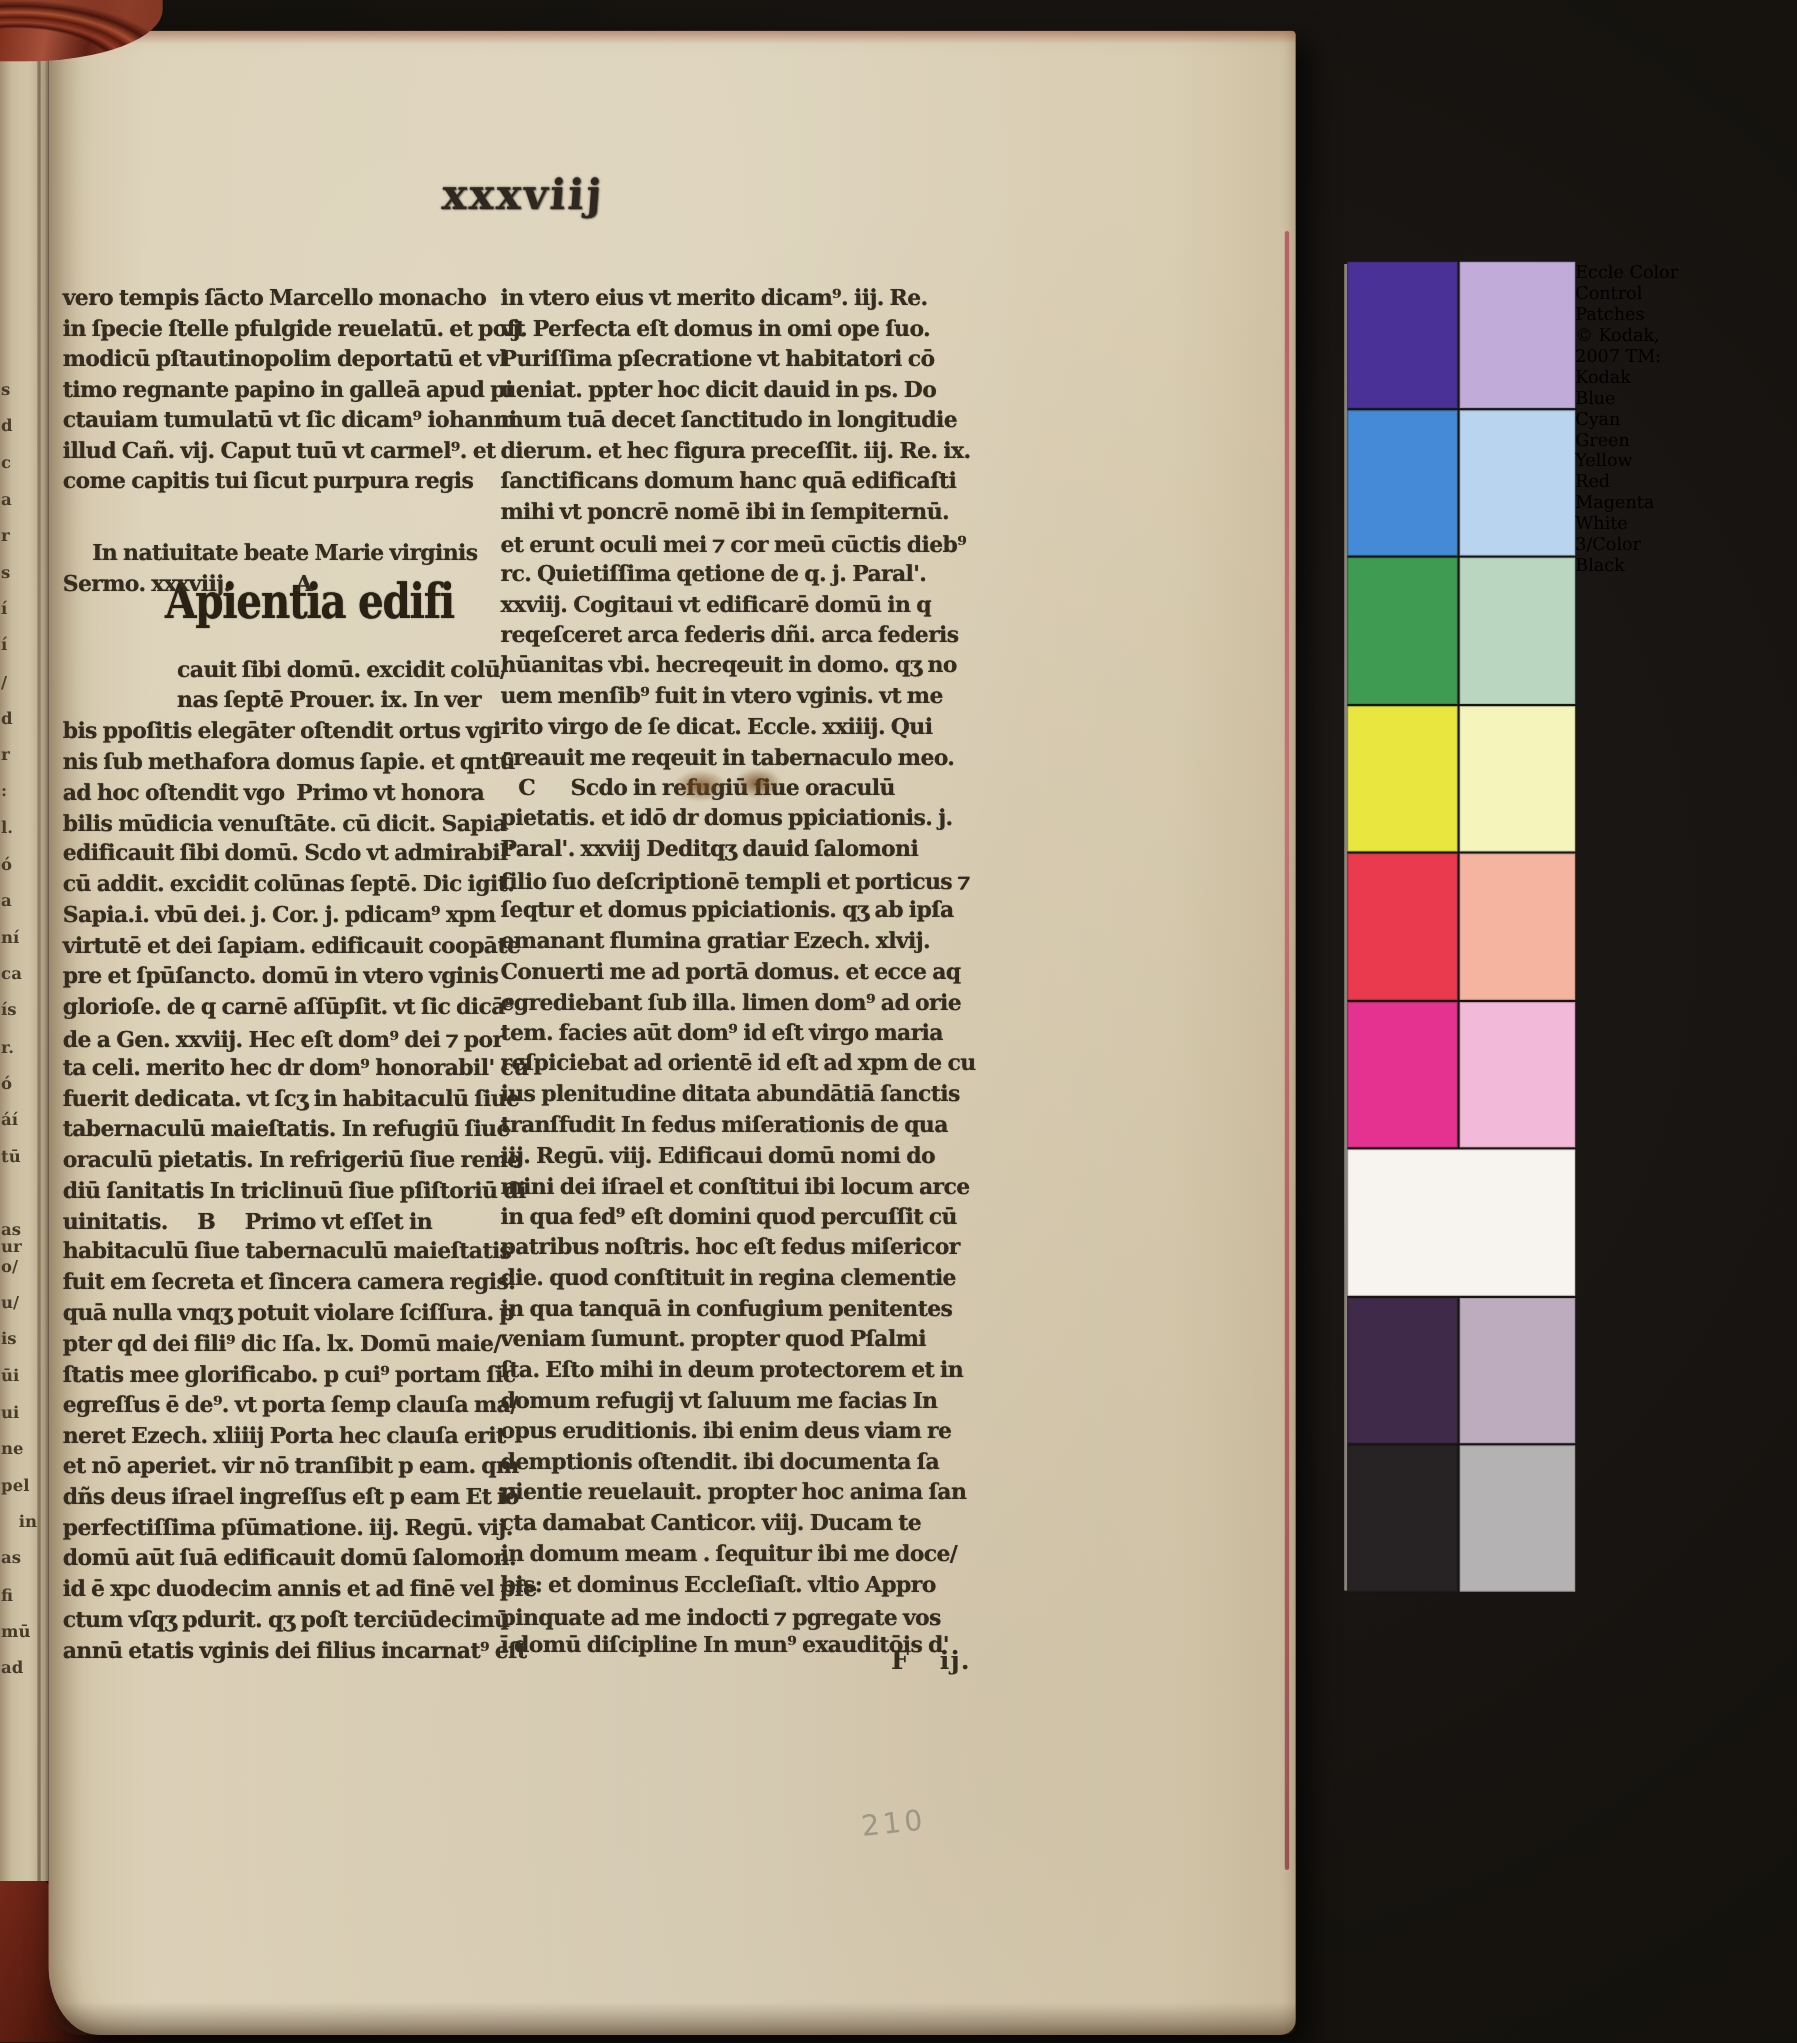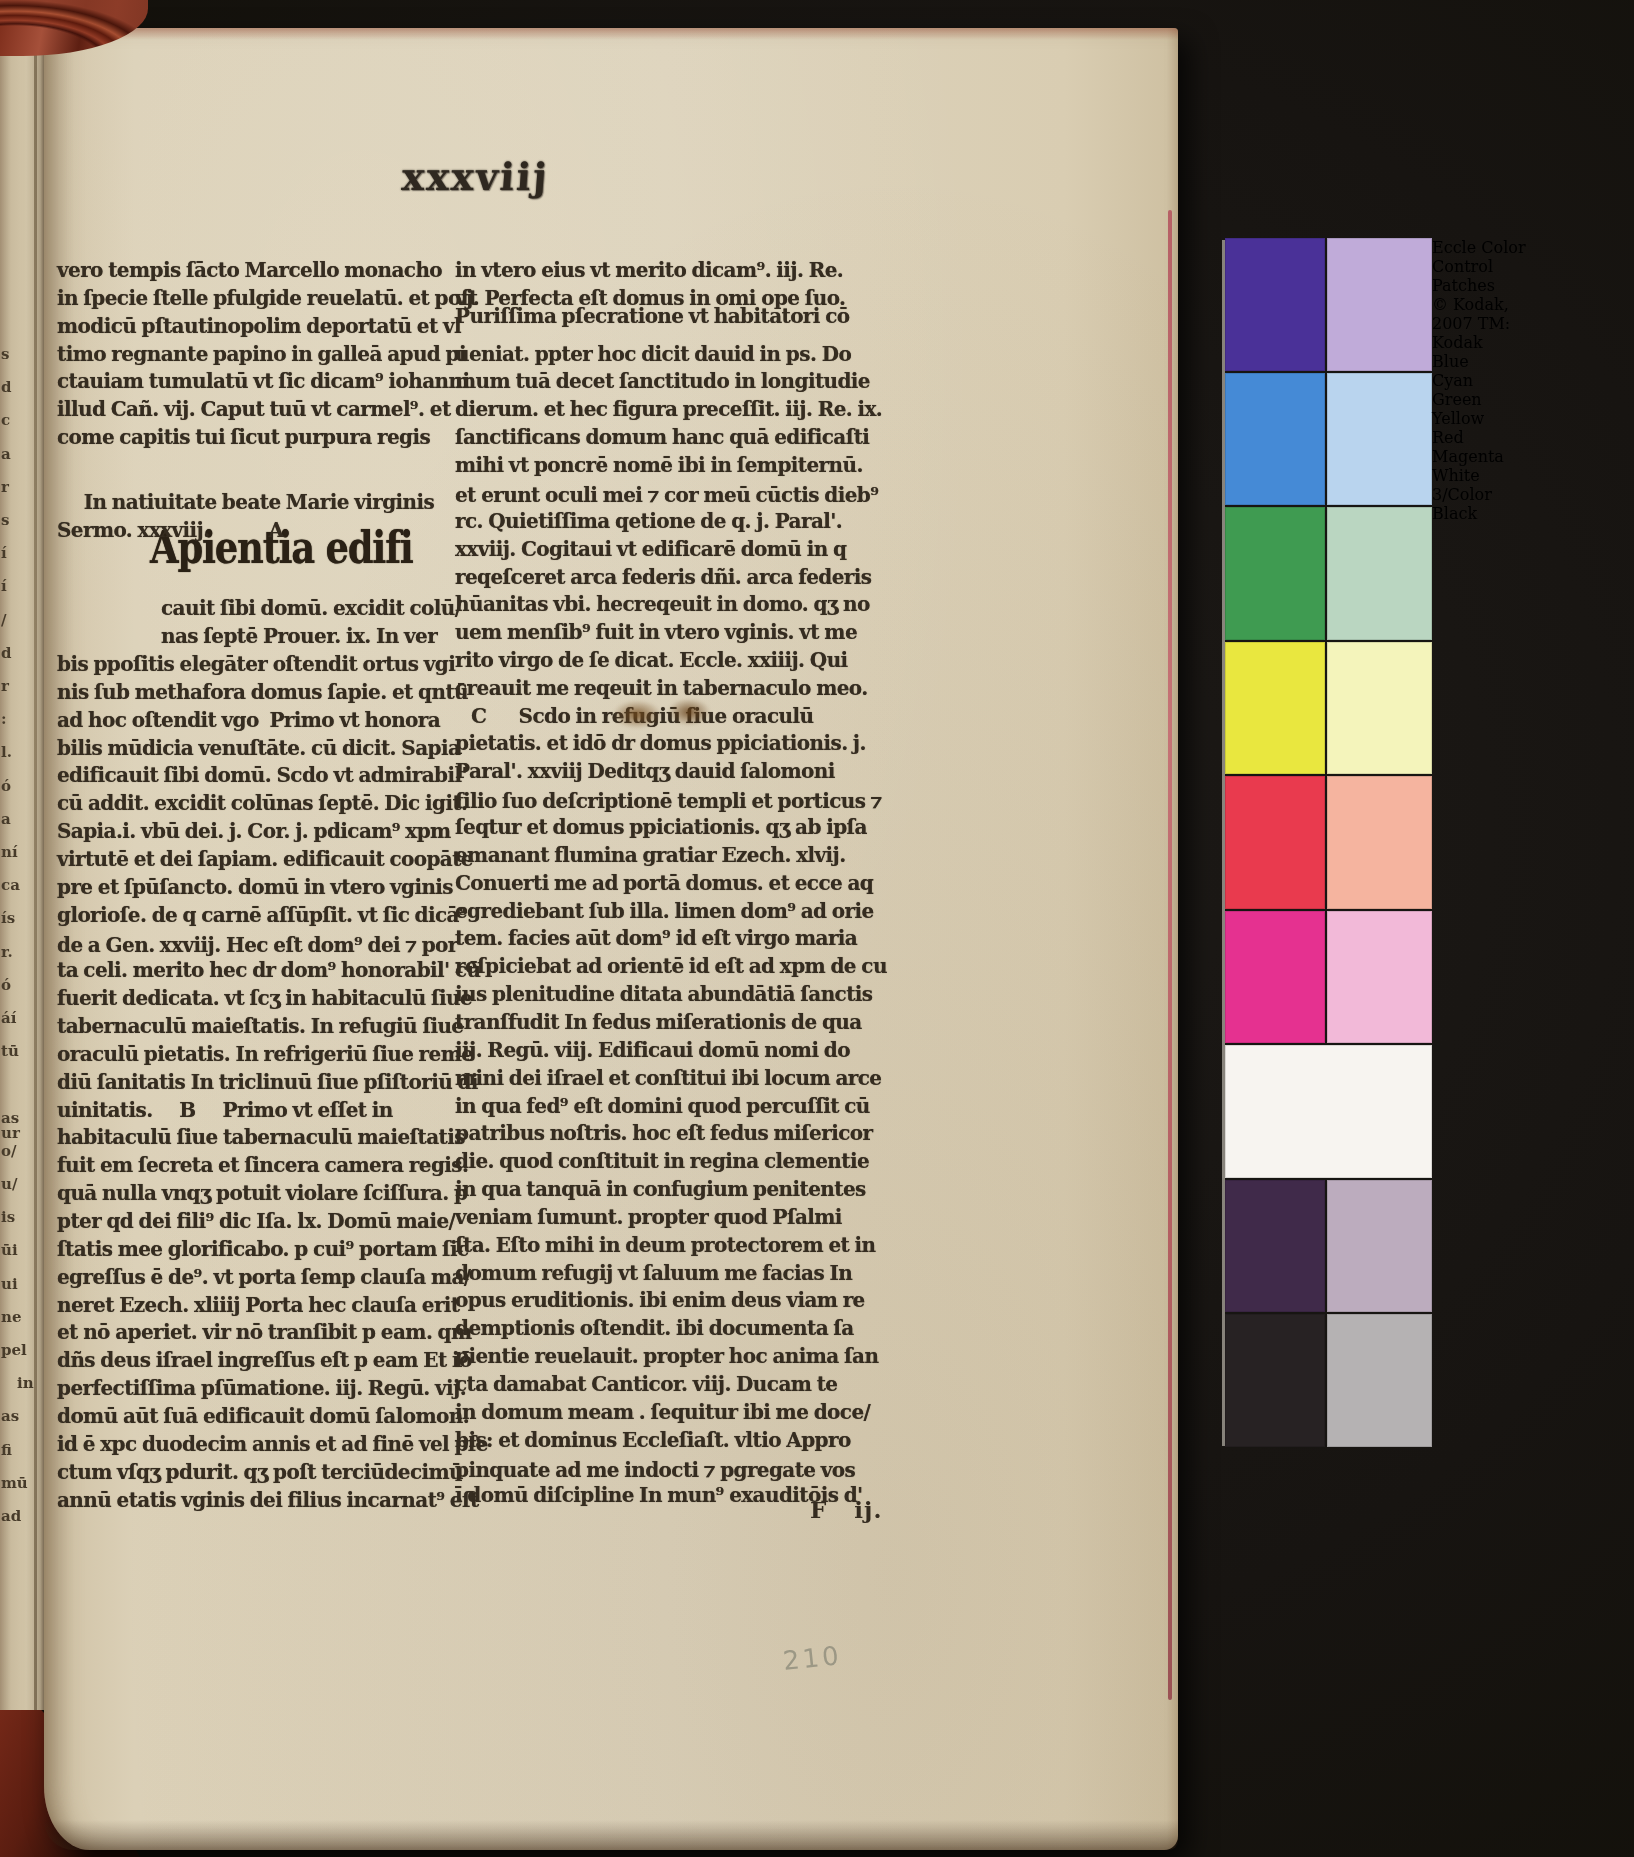--- a/index.html
+++ b/index.html
@@ -169,21 +169,21 @@
         <div class="ln" style="top: 1320.25px;">dñs deus iſrael ingreſſus eſt p eam Et iō</div>
         <div class="ln" style="top: 1348.1px;">perfectiſſima pſūmatione. iij. Regū. vij.</div>
         <div class="ln" style="top: 1375.95px;">domū aūt ſuā edificauit domū ſalomon.</div>
         <div class="ln" style="top: 1403.8px;">id ē xpc duodecim annis et ad finē vel pfe</div>
         <div class="ln" style="top: 1431.65px;">ctum vſqʒ pdurit. qʒ poſt terciūdecimū</div>
         <div class="ln" style="top: 1459.5px;">annū etatis vginis dei filius incarnat⁹ eſt</div>
       </div>
     <div class="col right" id="rightcol">
         <div class="ln" style="top: 230px;">in vtero eius vt merito dicam⁹. iij. Re.</div>
         <div class="ln" style="top: 257.85px;">vj. Perfecta eſt domus in omi ope ſuo.</div>
-        <div class="ln" style="top: 276px;">Puriſſima pſecratione vt habitatori cō</div>
+        <div class="ln" style="top: 286px;">Puriſſima pſecratione vt habitatori cō</div>
         <div class="ln" style="top: 313.55px;">ueniat. ppter hoc dicit dauid in ps. Do</div>
         <div class="ln" style="top: 341.4px;">mum tuā decet ſanctitudo in longitudie</div>
         <div class="ln" style="top: 369.25px;">dierum. et hec figura preceſſit. iij. Re. ix.</div>
         <div class="ln" style="top: 397.1px;">ſanctificans domum hanc quā edificaſti</div>
         <div class="ln" style="top: 424.95px;">mihi vt poncrē nomē ibi in ſempiternū.</div>
         <div class="ln" style="top: 452.8px;">et erunt oculi mei ⁊ cor meū cūctis dieb⁹</div>
         <div class="ln" style="top: 480.65px;">rc. Quietiſſima qetione de q. j. Paral'.</div>
         <div class="ln" style="top: 508.5px;">xxviij. Cogitaui vt edificarē domū in q</div>
         <div class="ln" style="top: 537px;">reqeſceret arca federis dñi. arca federis</div>
         <div class="ln" style="top: 564.2px;">hūanitas vbi. hecreqeuit in domo. qʒ no</div>

